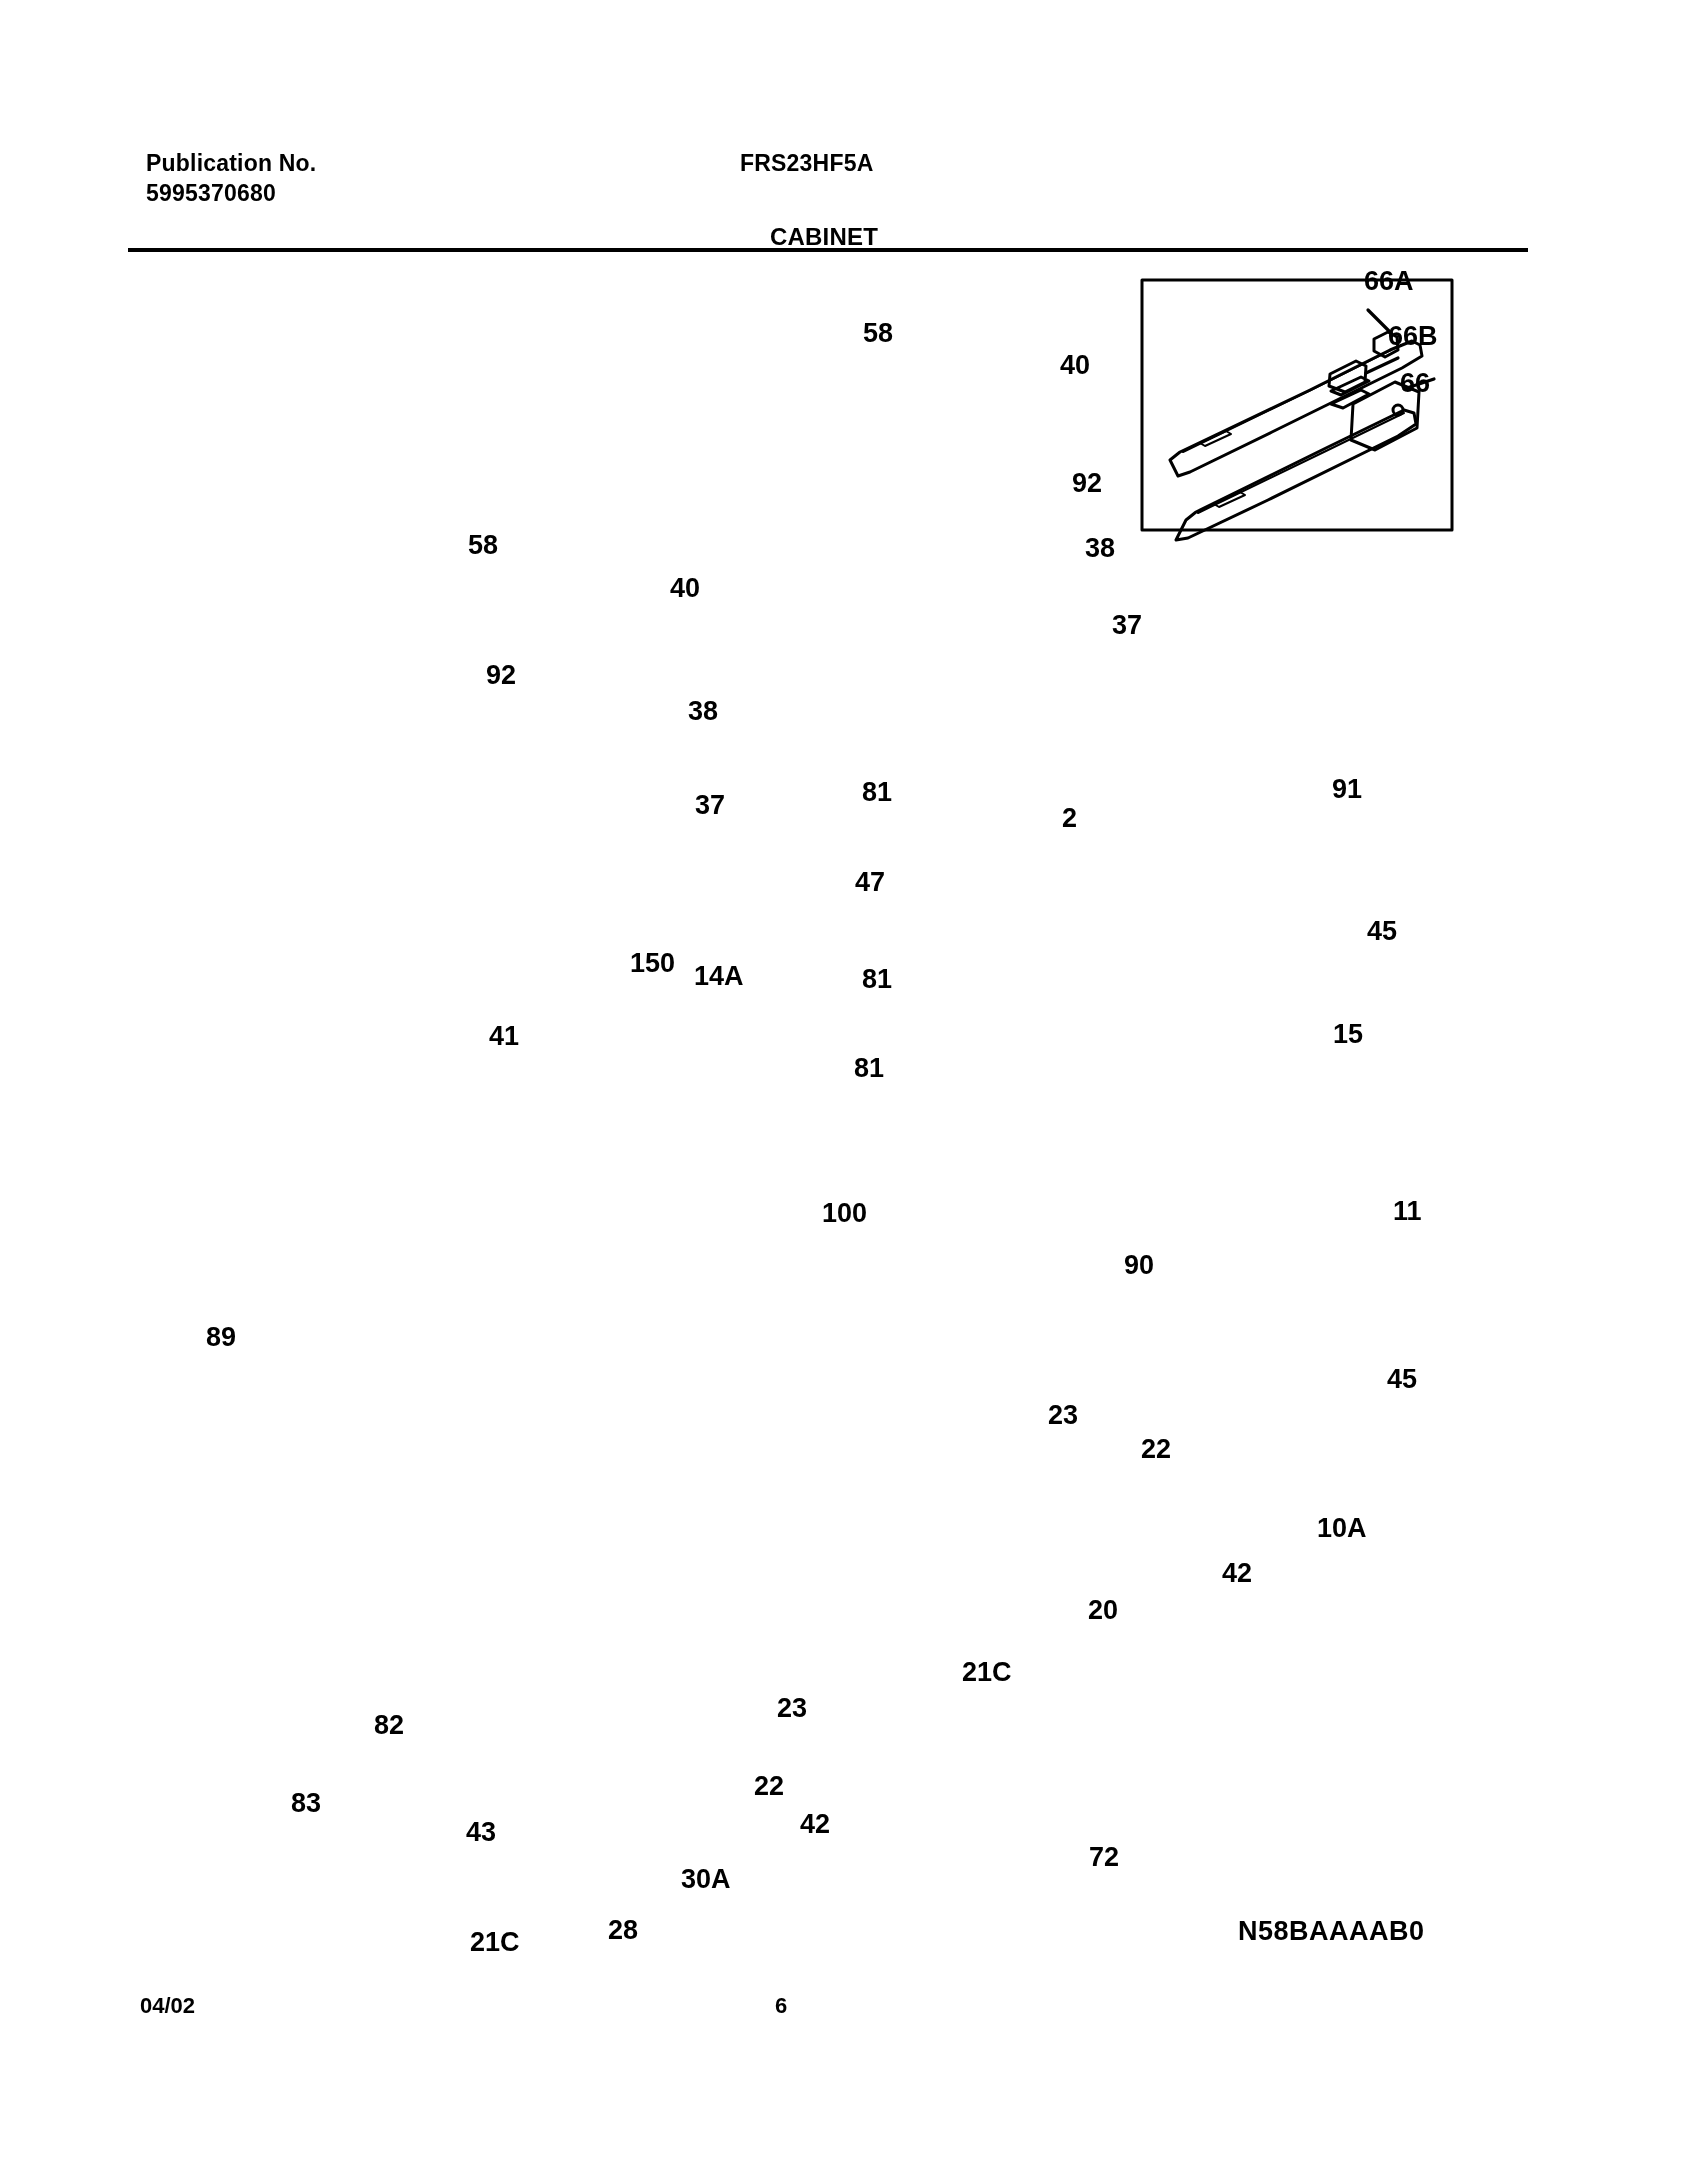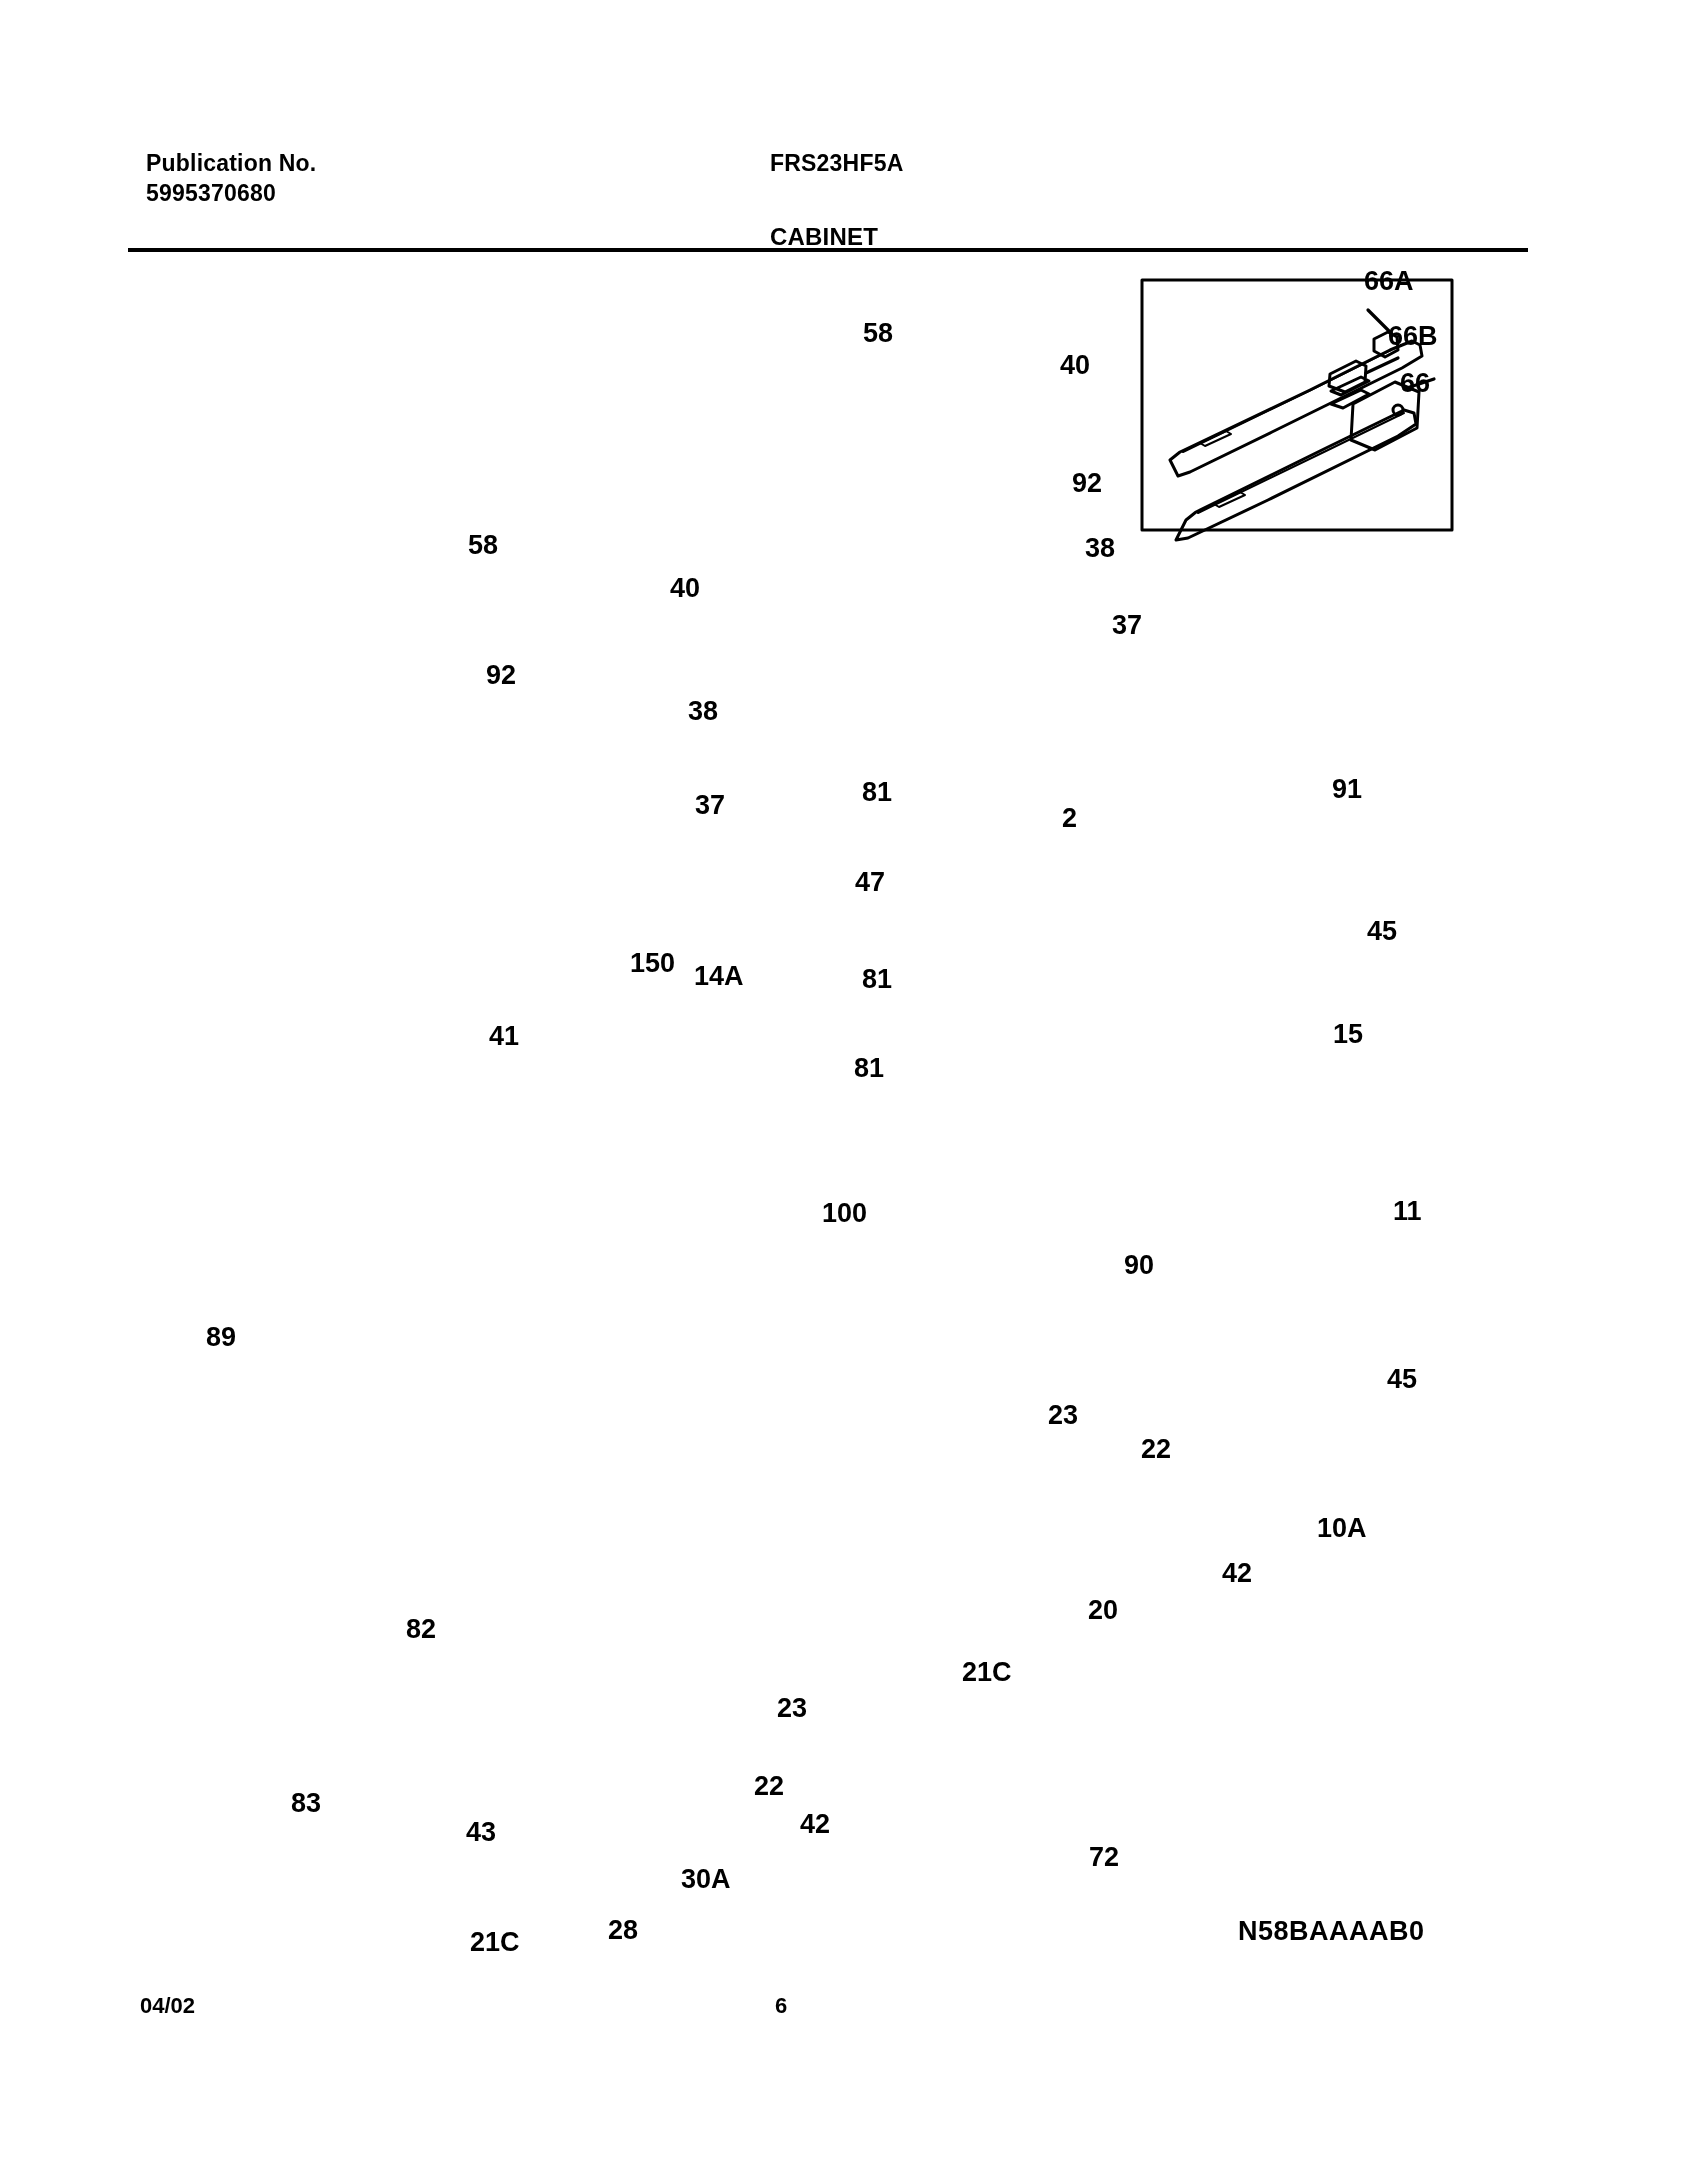--- a/index.html
+++ b/index.html
@@ -2,21 +2,21 @@
 <html><head>
 <meta charset="utf-8">
 <style>
   html,body{margin:0;padding:0;background:#ffffff;}
   body{width:1700px;height:2178px;position:relative;font-family:"Liberation Sans", sans-serif;color:#000;}
   #page{position:absolute;left:0;top:0;width:1700px;height:2178px;overflow:hidden;background:#fff;}
 
   .hdr{position:absolute;font-weight:700;font-size:23px;letter-spacing:.2px;line-height:30px;}
   .pub-label{left:146px;top:148px;}
   .pub-num{left:146px;top:178px;}
-  .model{left:770px;top:148px;text-align:right;}
+  .model{left:740px;top:148px;text-align:right;}
   .sect-title{left:770px;top:222px;font-size:24px;}
   .rule{position:absolute;left:128px;top:248px;width:1400px;height:4px;background:#000;}
 
   .footer{position:absolute;font-weight:700;font-size:22px;}
   .foot-date{left:140px;top:1993px;}
   .foot-page{left:775px;top:1993px;}
   .plate-code{position:absolute;left:1238px;top:1916px;font-size:27px;font-weight:700;letter-spacing:.5px;}
 
   .cal{position:absolute;font-weight:700;font-size:27px;line-height:1;white-space:nowrap;}
 
@@ -630,21 +630,21 @@
   <div class="cal" style="left:1062px;top:805px;">2</div>
   <div class="cal" style="left:1332px;top:776px;">91</div>
   <div class="cal" style="left:1367px;top:918px;">45</div>
   <div class="cal" style="left:1333px;top:1021px;">15</div>
   <div class="cal" style="left:1393px;top:1198px;">11</div>
   <div class="cal" style="left:1124px;top:1252px;">90</div>
   <div class="cal" style="left:1387px;top:1366px;">45</div>
   <div class="cal" style="left:1317px;top:1515px;">10A</div>
 
   <div class="cal" style="left:206px;top:1324px;">89</div>
-  <div class="cal" style="left:374px;top:1616px;margin-left:32px;">82</div>
+  <div class="cal" style="left:374px;top:1712px;">82</div>
   <div class="cal" style="left:291px;top:1790px;">83</div>
 
   <div class="cal" style="left:1048px;top:1402px;">23</div>
   <div class="cal" style="left:1141px;top:1436px;">22</div>
   <div class="cal" style="left:1222px;top:1560px;">42</div>
   <div class="cal" style="left:1088px;top:1597px;">20</div>
   <div class="cal" style="left:962px;top:1659px;">21C</div>
 
   <div class="cal" style="left:777px;top:1695px;">23</div>
   <div class="cal" style="left:754px;top:1773px;">22</div>

